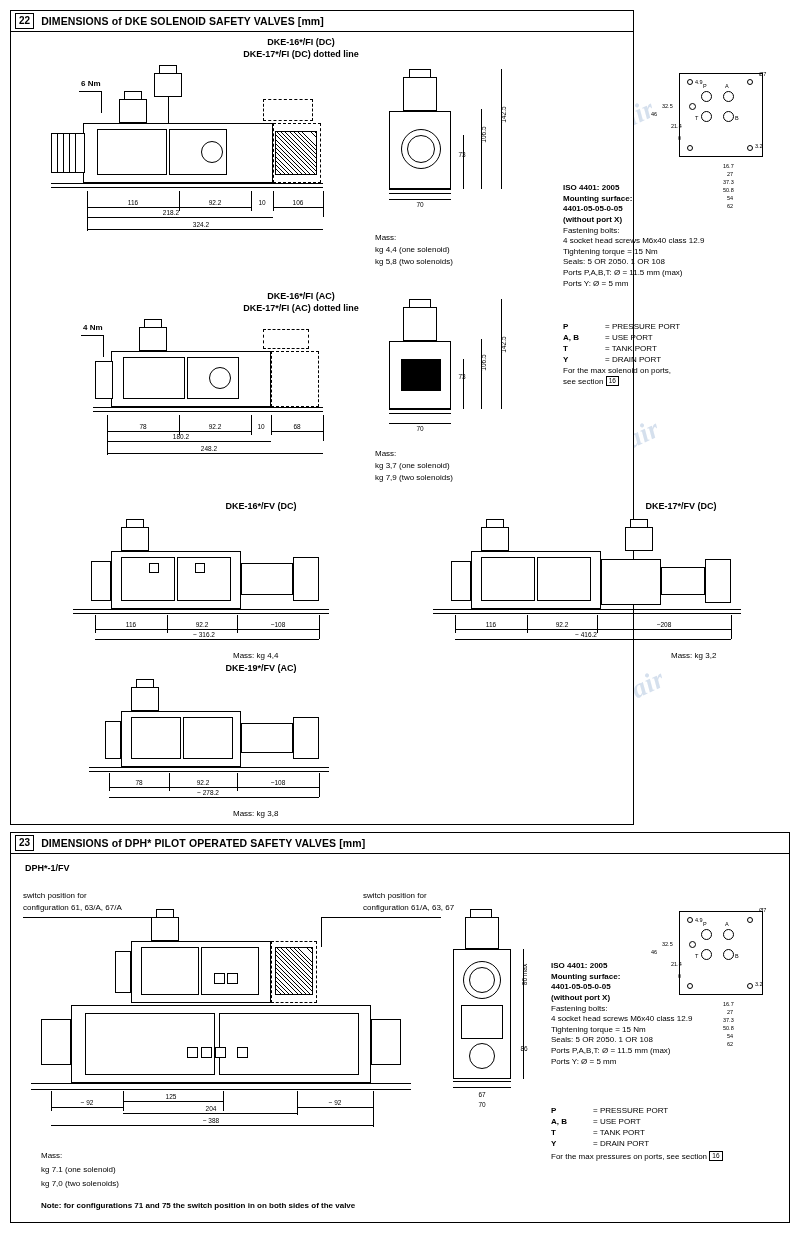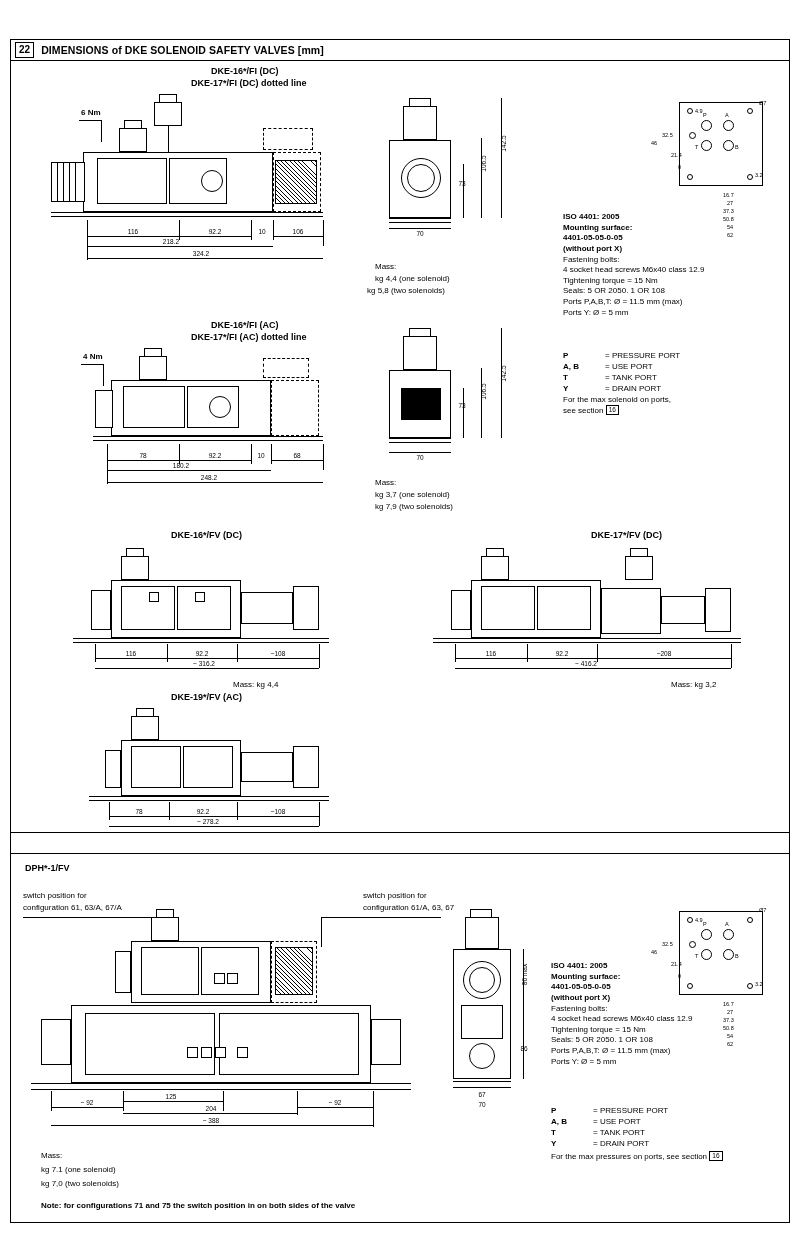--- a/index.html
+++ b/index.html
@@ -47,21 +47,21 @@
   }
   .sec-rule {
     position: absolute;
     left: 0; right: 0;
     border-top: 1.5px solid #000;
   }
 
   
   .t { position: absolute; font-size: 8px; line-height: 1.18; white-space: pre; }
   .b { font-weight: bold; }
-  .c { text-align: left; }
+  .c { text-align: center; }
   .xsmall { font-size: 5.5px; }
 
   
   .ln { position: absolute; background: #000; }
   .hl { height: 1px; }
   .vl { width: 1px; }
   .boxt { position: absolute; border: 1px solid #000; background: #fff; }
   .boxf { position: absolute; border: 1px solid #000; background: #fff; }
   .dash { position: absolute; border: 1px dashed #000; }
   .circ { position: absolute; border: 1px solid #000; border-radius: 50%; }
@@ -115,21 +115,21 @@
   <div class="wm" style="left:50px;  top:560px;">CCLair</div>
   <div class="wm" style="left:310px; top:630px;">CCLair</div>
   <div class="wm" style="left:580px; top:680px;">CCLair</div>
   <div class="wm" style="left:60px;  top:900px;">CCLair</div>
   <div class="wm" style="left:300px; top:950px;">CCLair</div>
   <div class="wm" style="left:585px; top:890px;">CCLair</div>
   <div class="wm" style="left:150px; top:1150px;">CCLair</div>
   <div class="wm" style="left:420px; top:1140px;">CCLair</div>
   <div class="wm" style="left:660px; top:1140px;">CCLair</div>
 
-  <div class="section" style="left:10px; top:10px; width:780px; height:815px;margin-top:29px;">
+  <div class="section" style="left:10px; top:10px; width:624px; height:815px;">
 
     <div class="sec-head">
       <span class="sec-num">22</span>
       <span class="sec-title">DIMENSIONS of DKE SOLENOID SAFETY VALVES [mm]</span>
     </div>
     <div class="sec-rule" style="top:20px;"></div>
 
     <div class="t b c" style="left:200px; top:26px; width:180px; font-size:9px;">DKE-16*/FI (DC)</div>
     <div class="t b c" style="left:180px; top:38px; width:220px; font-size:9px;">DKE-17*/FI (DC) dotted line</div>
 
@@ -195,21 +195,21 @@
 
     <div class="ln vl" style="left:452px; top:124px; height:54px;"></div>
     <div class="dimtxt" style="left:442px; top:140px; width:18px;">73</div>
     <div class="ln vl" style="left:470px; top:98px; height:80px;"></div>
     <div class="dimtxt" style="left:452px; top:120px; width:40px; transform:rotate(-90deg); transform-origin:center;">106.5</div>
     <div class="ln vl" style="left:490px; top:58px; height:120px;"></div>
     <div class="dimtxt" style="left:472px; top:100px; width:40px; transform:rotate(-90deg); transform-origin:center;">142.5</div>
 
     <div class="t" style="left:364px; top:222px;">Mass:</div>
     <div class="t" style="left:364px; top:234px;">kg 4,4 (one solenoid)</div>
-    <div class="t" style="left:356px; top:246px;">kg 5,8 (two solenoids)</div>
+    <div class="t" style="left:364px; top:246px;">kg 5,8 (two solenoids)</div>
 
     <div class="boxf" style="left:668px; top:62px; width:84px; height:84px;"></div>
     <div class="circ" style="left:690px; top:80px; width:11px; height:11px;"></div>
     <div class="circ" style="left:712px; top:80px; width:11px; height:11px;"></div>
     <div class="circ" style="left:690px; top:100px; width:11px; height:11px;"></div>
     <div class="circ" style="left:712px; top:100px; width:11px; height:11px;"></div>
     <div class="circ" style="left:678px; top:92px; width:7px; height:7px;"></div>
     <div class="circ" style="left:676px; top:68px; width:6px; height:6px;"></div>
     <div class="circ" style="left:736px; top:68px; width:6px; height:6px;"></div>
     <div class="circ" style="left:676px; top:134px; width:6px; height:6px;"></div>
@@ -396,20 +396,24 @@
     <div class="ln vl" style="left:308px; top:762px; height:24px;"></div>
     <div class="dimtxt" style="left:234px; top:768px; width:66px;">~108</div>
     <div class="ln hl" style="left:98px; top:786px; width:210px;"></div>
     <div class="dimtxt" style="left:162px; top:778px; width:70px;">~ 278.2</div>
 
     <div class="t" style="left:222px; top:798px;">Mass: kg 3,8</div>
   </div>
 
   <div class="section" style="left:10px; top:832px; width:780px; height:391px;">
 
+    <div class="sec-head">
+      <span class="sec-num">23</span>
+      <span class="sec-title">DIMENSIONS of DPH* PILOT OPERATED SAFETY VALVES [mm]</span>
+    </div>
     <div class="sec-rule" style="top:20px;"></div>
 
     <div class="t b" style="left:14px; top:30px; font-size:9px;">DPH*-1/FV</div>
 
     <div class="t" style="left:12px; top:58px;">switch position for</div>
     <div class="t" style="left:12px; top:70px;">configuration 61, 63/A, 67/A</div>
     <div class="ln hl" style="left:12px; top:84px; width:150px;"></div>
     <div class="ln vl" style="left:162px; top:84px; height:30px;"></div>
 
     <div class="t" style="left:352px; top:58px;">switch position for</div>

